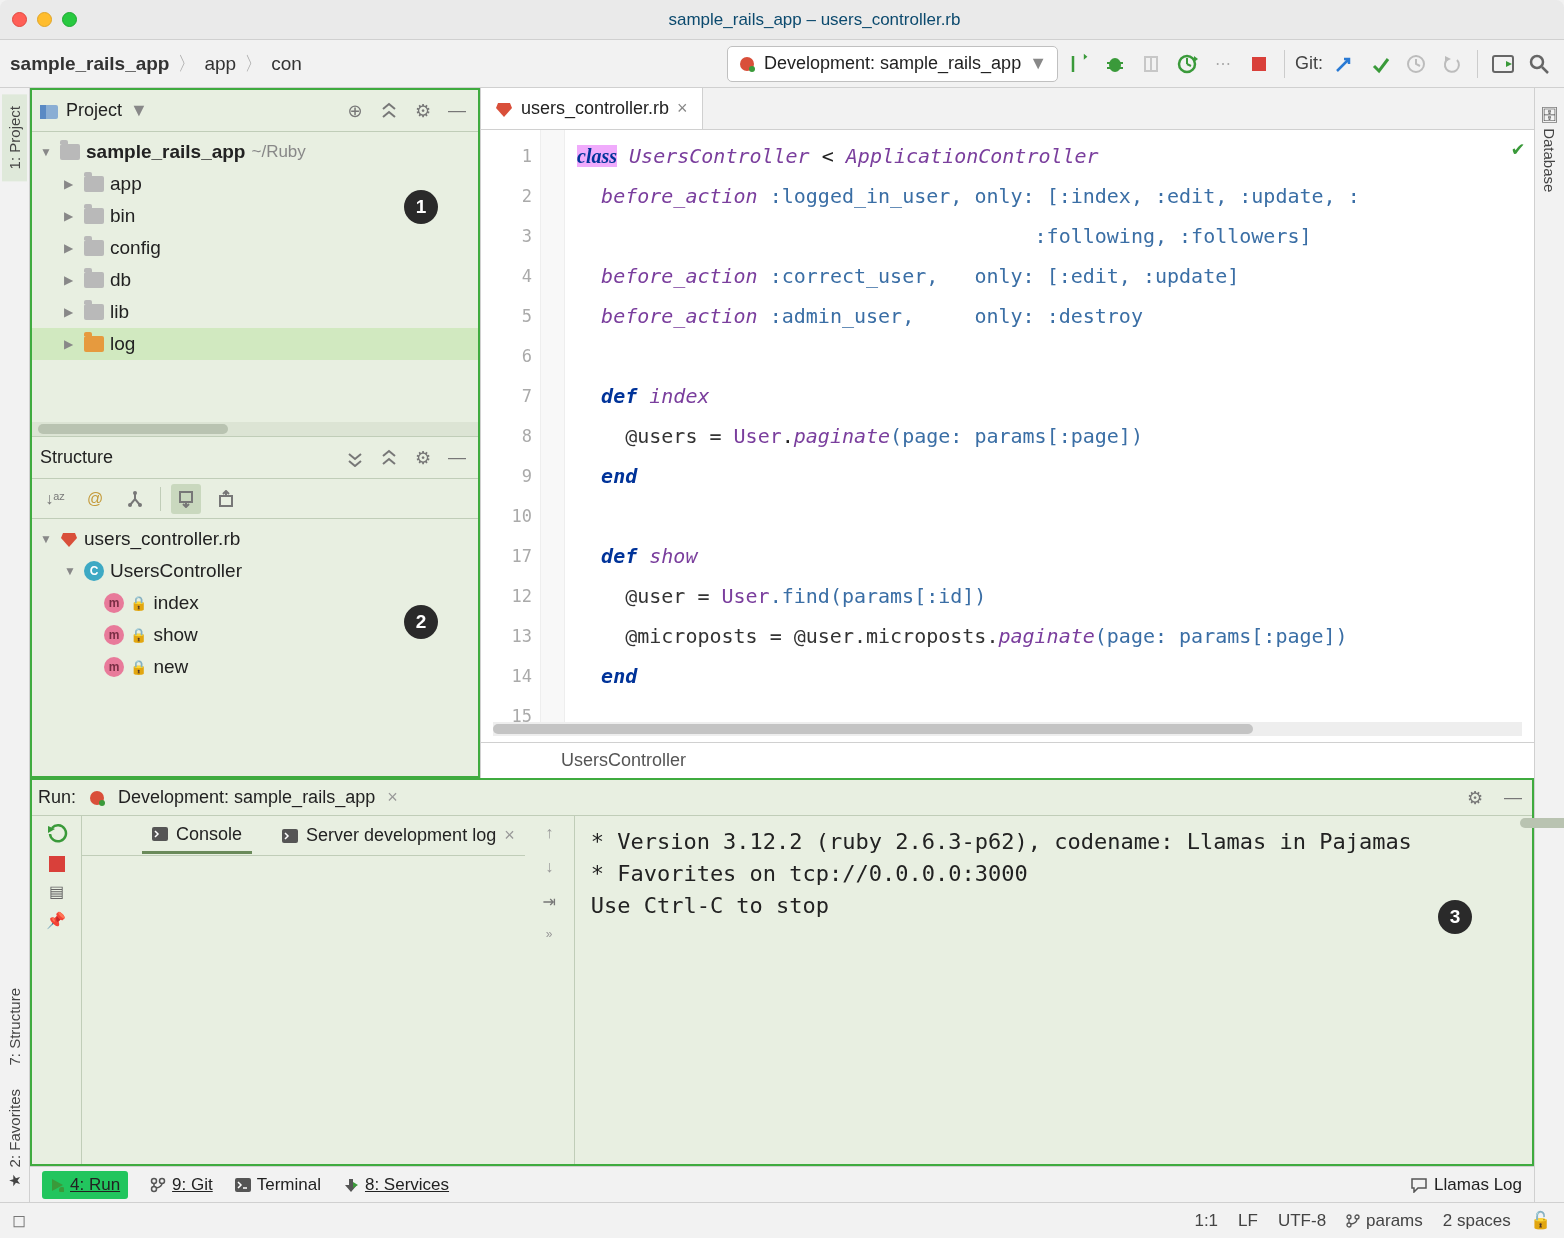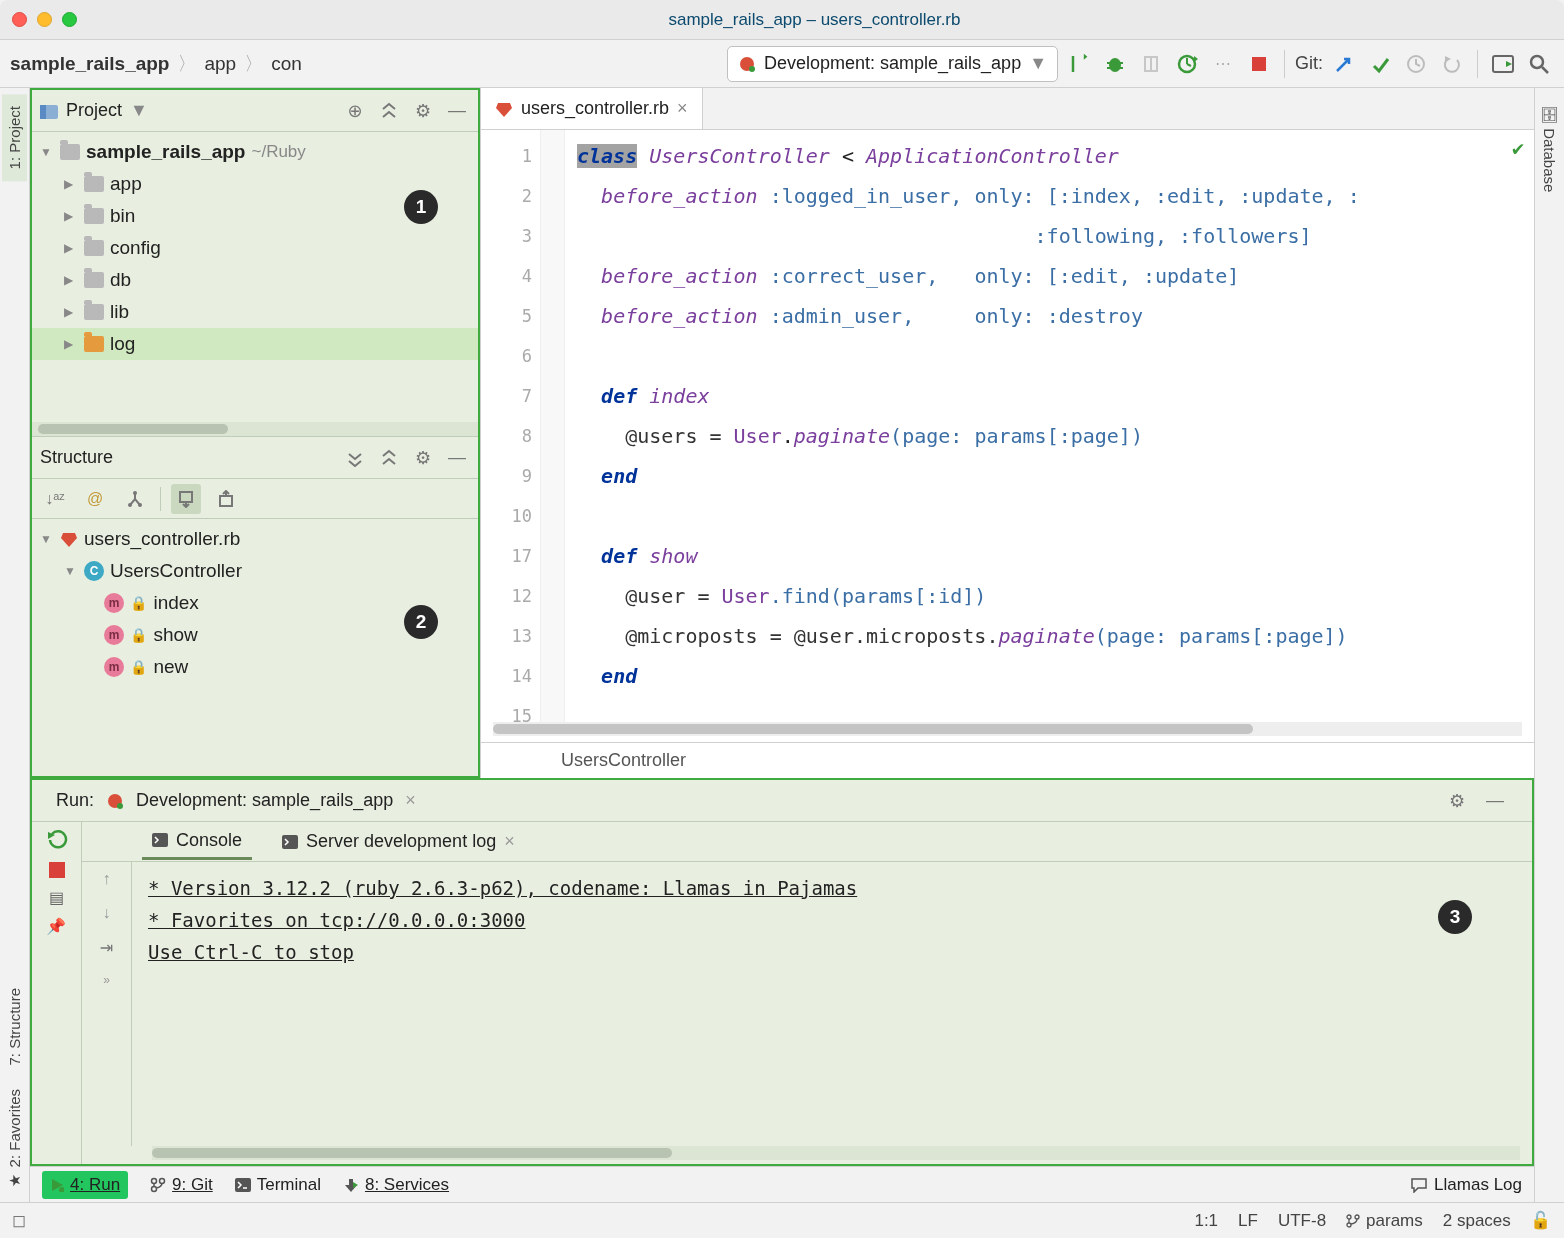--- a/index.html
+++ b/index.html
@@ -76,36 +76,36 @@
 .gutter { width: 60px; background: #fff; border-right: 1px solid #eee; text-align: right; padding: 6px 8px 0 0; color: #aaa; font-size: 17px; }
 .gutter div { height: 40px; line-height: 40px; }
 .foldgutter { width: 24px; background: #f8f8f8; border-right: 1px solid #eee; }
 .code { flex: 1; padding: 6px 0 0 12px; font-size: 20px; line-height: 40px; white-space: pre; overflow: auto; }
 .kw { color: #003399; font-weight: 600; font-style: italic; }
 .cls { color: #7a3e9d; font-style: italic; }
 .cls2 { color: #7a3e9d; }
 .sym { color: #3a6ea5; }
 .fn { color: #7a3e9d; font-style: italic; }
 .id { color: #333; }
-.hl { background: #a3a3a3; }
+.hl { background: #f0abfc; font-family: Liberation Serif, serif; }
 .checkmark { position: absolute; top: 6px; right: 10px; color: #3a9a3a; font-size: 20px; }
 .code-scroll { height: 14px; background: #eee; position: relative; margin: 0 12px 6px 12px; }
 .code-scroll .thumb { position: absolute; left: 0; top: 2px; height: 10px; width: 760px; background: #c4c4c4; border-radius: 5px; }
 
 .breadcrumb-bar { height: 36px; border-top: 1px solid #d0d0d0; display: flex; align-items: center; padding-left: 80px; font-size: 18px; color: #555; background: #fff; }
 
 
 .run-panel { border: 2px solid #3fab3f; background: #e8efe1; display: flex; flex-direction: column; position: relative; }
-.run-header { height: 42px; display: flex; align-items: center; padding: 0 24px; gap: 12px; border-bottom: 1px solid #c0cdb8; font-size: 18px; }
+.run-header { height: 36px; display: flex; align-items: center; padding: 0 6px; gap: 12px; border-bottom: 1px solid #c0cdb8; font-size: 18px; }
 .run-tabs { height: 40px; display: flex; align-items: center; border-bottom: 1px solid #c0cdb8; padding-left: 60px; gap: 20px; }
 .rtab { display: flex; align-items: center; gap: 8px; padding: 6px 10px; font-size: 18px; cursor: pointer; }
 .rtab.active { border-bottom: 3px solid #6a8a5a; }
 .run-leftbar { width: 50px; display: flex; flex-direction: column; align-items: center; padding: 8px 0; gap: 10px; border-right: 1px solid #c0cdb8; }
 .run-leftbar2 { width: 50px; display: flex; flex-direction: column; align-items: center; padding: 8px 0; gap: 16px; border-right: 1px solid #c0cdb8; }
-.console { flex: 1; padding: 10px 16px; font-size: 19px; line-height: 32px; overflow: auto; text-decoration: underline; }
+.console { flex: 1; padding: 10px 16px; font-size: 22px; line-height: 32px; overflow: auto; }
 .console-scroll { height: 14px; background: #dce4d4; position: relative; margin: 0 12px 4px 70px; }
 .console-scroll .thumb { position: absolute; left: 0; top: 2px; height: 10px; width: 520px; background: #b9c3b1; border-radius: 5px; }
 
 
 .bottom-tools { height: 36px; background: #f2f2f2; border-top: 1px solid #d0d0d0; display: flex; align-items: center; padding: 0 12px; gap: 22px; font-size: 17px; }
 .bottom-tools .item { display: flex; align-items: center; gap: 6px; cursor: pointer; }
 .bottom-tools .item.active { background: #22c55e; padding: 4px 8px; border-radius: 3px; }
 .bottom-tools .ul { text-decoration: underline; }
 .bottom-tools .spacer { flex: 1; }
 
@@ -438,21 +438,21 @@
               </svg>
             </div>
           <div>
               <svg width="16" height="16">
                 <rect width="16" height="16" fill="#d9403a"></rect>
               </svg>
             </div>
           <div style="color:#666">▤</div>
           <div style="color:#666">📌</div>
         </div>
-        <div style="flex:1; display:flex; flex-direction:column">
+        <div style="flex:1; display:flex; ">
           <div class="run-tabs">
             <div class="rtab active">
               <svg width="16" height="14">
                   <rect width="16" height="14" fill="#555" rx="2"></rect>
                   <path d="M3 4 L6 7 L3 10" stroke="#fff" stroke-width="1.5" fill="none"></path>
                 </svg>
               <span>Console</span>
             </div>
             <div class="rtab">
               <svg width="16" height="14">

